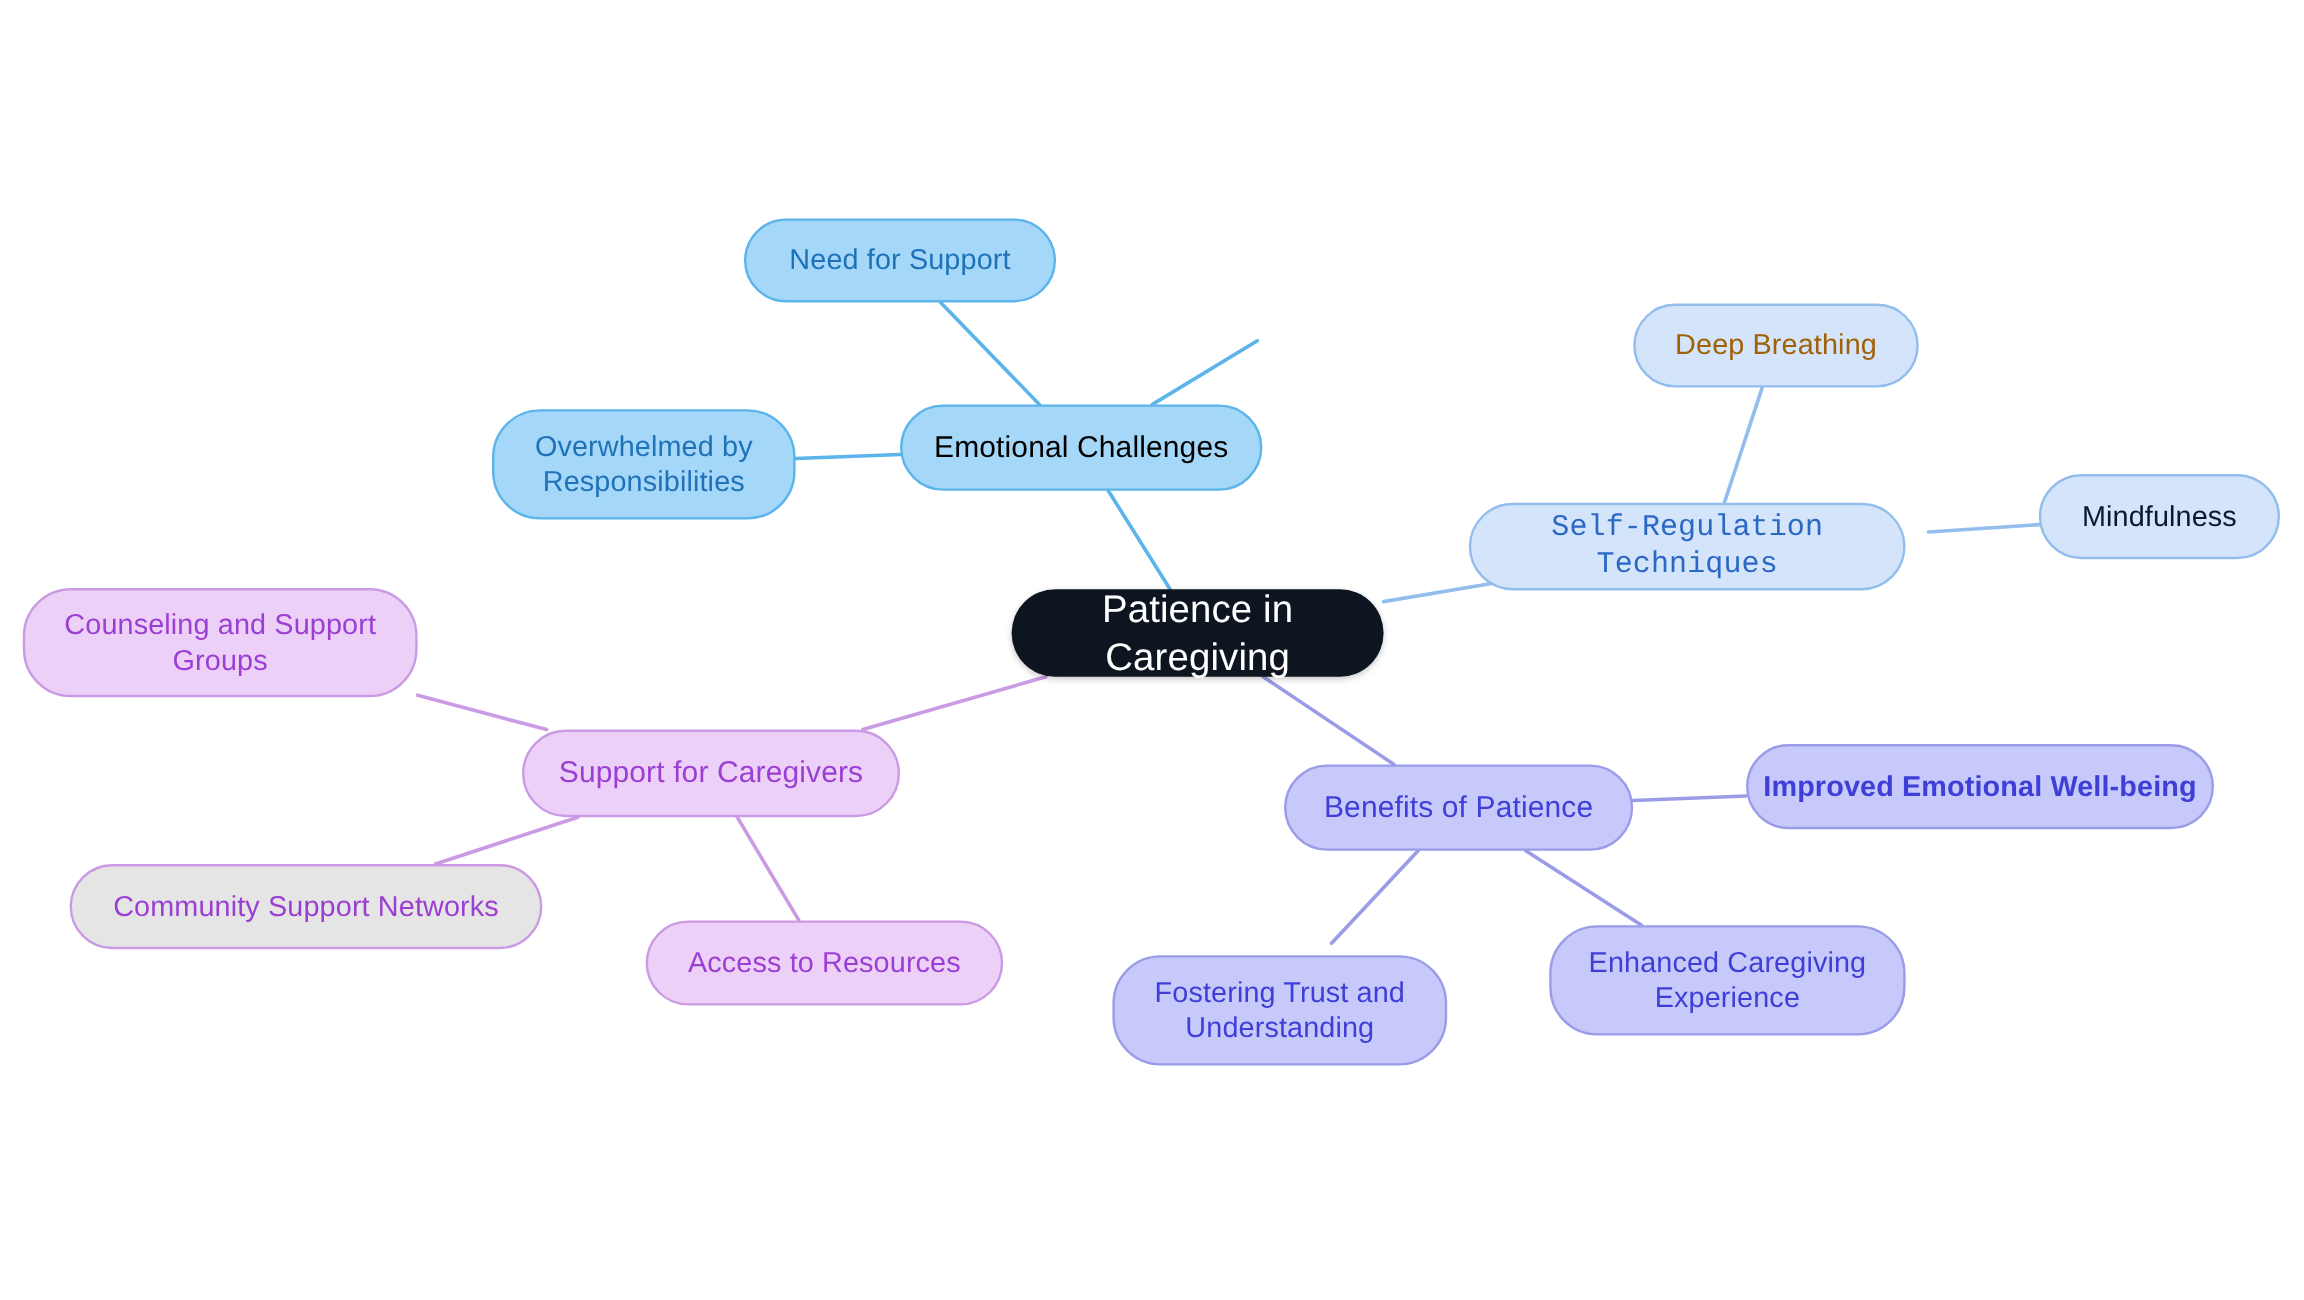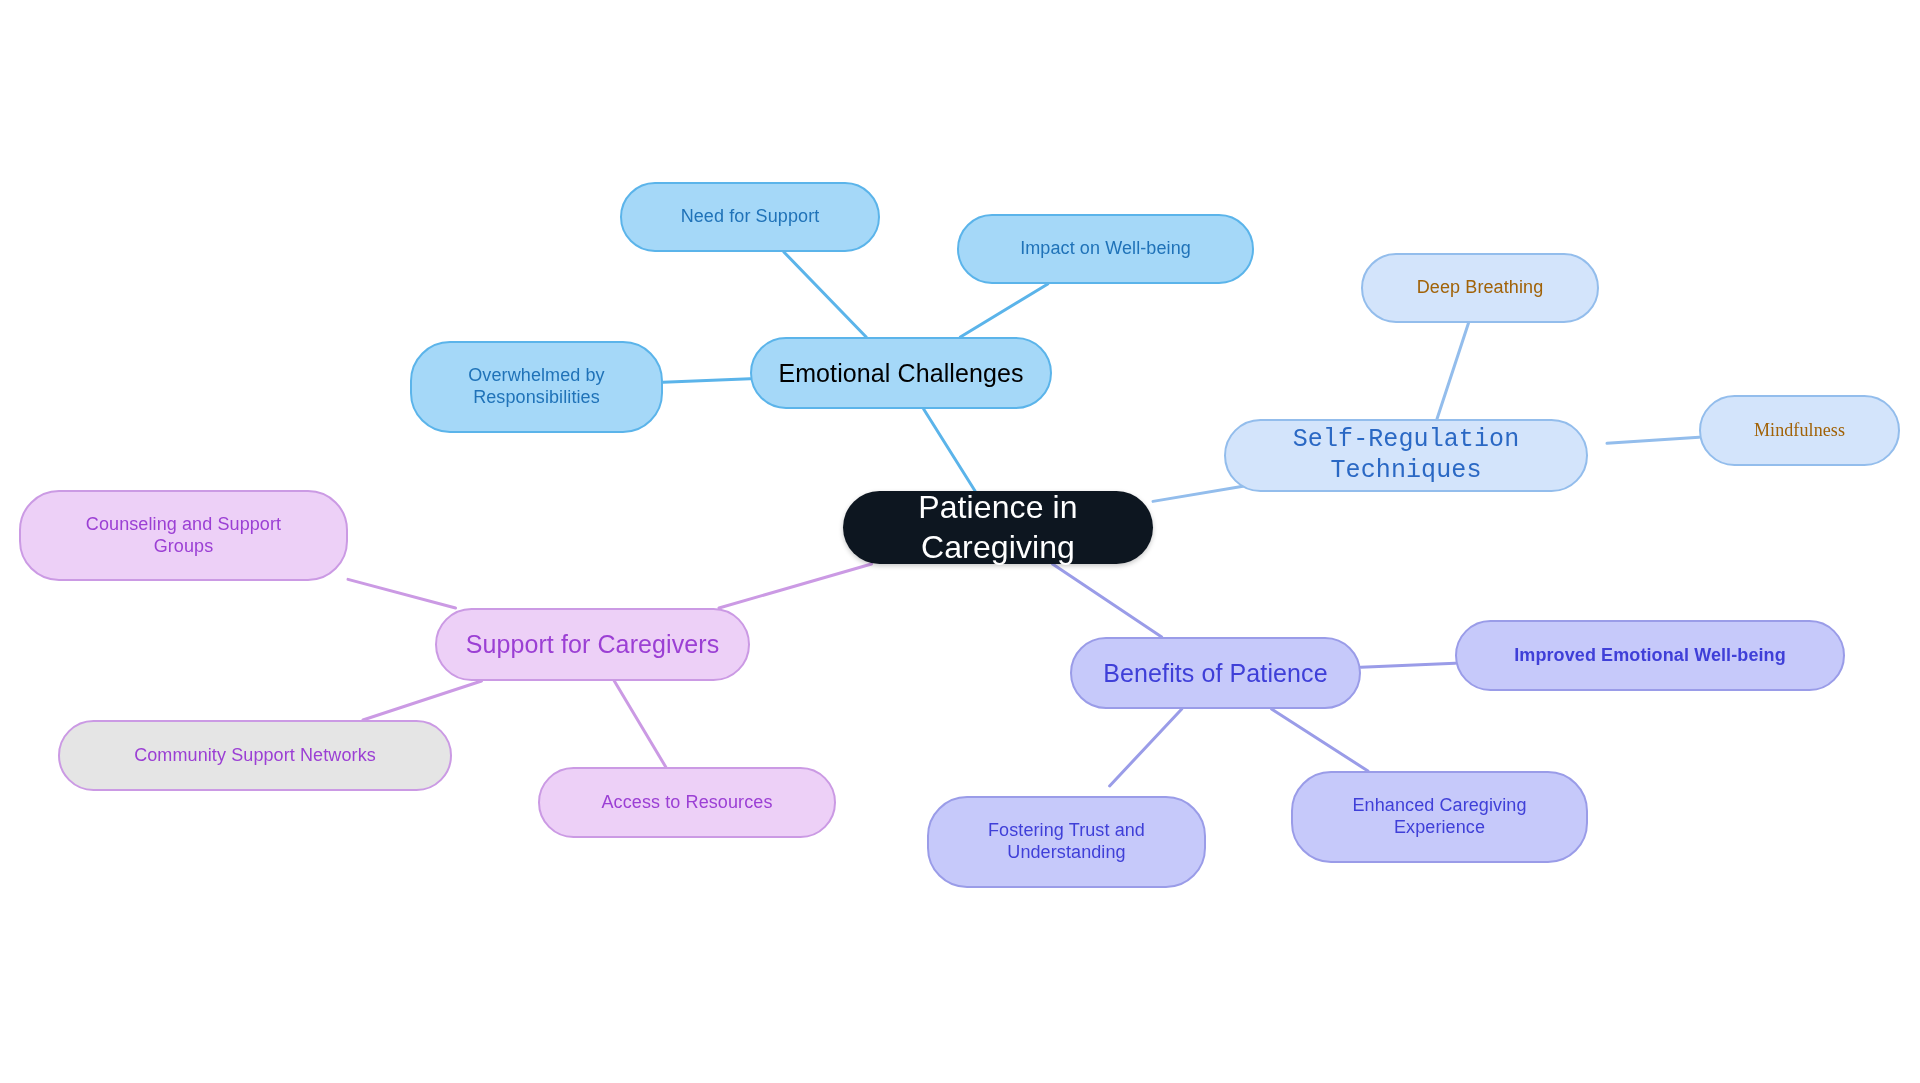--- a/index.html
+++ b/index.html
@@ -42,21 +42,21 @@
     border-width: 0;
     color: #ffffff;
     font-size: 32px;
     border-radius: 40px;
     box-shadow: 0 2px 5px rgba(0,0,0,0.22);
   }
   .node.branch {
     font-size: 25px;
   }
   .node.leaf {
-    font-size: 18px;
+    font-size: 24px;
   }
 </style>
 </head>
 <body>
 
 <div id="canvas" style="background: rgb(255, 255, 255);">
   <svg id="edges" viewBox="0 0 1920 1083">
       <line x1="975.084142394822" y1="491" x2="923.6019417475728" y2="409" stroke="#5bb4ea" stroke-width="3" stroke-linecap="round"></line>
       <line x1="866.1538461538462" y1="337" x2="783.8782051282051" y2="252" stroke="#5bb4ea" stroke-width="3" stroke-linecap="round"></line>
       <line x1="960.3709677419355" y1="337" x2="1047.7782258064517" y2="284" stroke="#5bb4ea" stroke-width="3" stroke-linecap="round"></line>
@@ -69,26 +69,25 @@
       <line x1="481.52027027027026" y1="681" x2="362.93918918918916" y2="720" stroke="#cb9ae4" stroke-width="3" stroke-linecap="round"></line>
       <line x1="614.3306962025316" y1="681" x2="665.7674050632911" y2="767" stroke="#cb9ae4" stroke-width="3" stroke-linecap="round"></line>
       <line x1="1052.5618556701031" y1="564" x2="1161.6855670103093" y2="637" stroke="#9a9ce8" stroke-width="3" stroke-linecap="round"></line>
       <line x1="1361" y1="667.1398158803222" x2="1455" y2="663.3538550057538" stroke="#9a9ce8" stroke-width="3" stroke-linecap="round"></line>
       <line x1="1181.7641509433963" y1="709" x2="1109.6069182389938" y2="786" stroke="#9a9ce8" stroke-width="3" stroke-linecap="round"></line>
       <line x1="1271.5" y1="709" x2="1367.9444444444443" y2="771" stroke="#9a9ce8" stroke-width="3" stroke-linecap="round"></line>
     </svg>
 <div class="node root" style="left: 843px; top: 491px; width: 310px; height: 73px; background: rgb(13, 22, 32); color: rgb(255, 255, 255); border-radius: 36.5px;">Patience in Caregiving</div>
     <div class="node branch" style="left: 750px; top: 337px; width: 302px; height: 72px; background: rgb(165, 216, 248); color: #000000; border-radius: 36px; border-color: rgb(91, 180, 234);">Emotional Challenges</div>
     <div class="node leaf" style="left: 620px; top: 182px; width: 260px; height: 70px; background: rgb(165, 216, 248); color: rgb(31, 114, 184); border-radius: 35px; border-color: rgb(91, 180, 234);">Need for Support</div>
-    <div class="node leaf" style="left: 957px; top: 214px; width: 297px; height: 70px; background: rgb(165, 216, 248); color: rgb(31, 114, 184); border-radius: 35px; border-color: rgb(91, 180, 234);">Impact on Well-being</div>
     <div class="node leaf" style="left: 410px; top: 341px; width: 253px; height: 92px; background: rgb(165, 216, 248); color: rgb(31, 114, 184); border-radius: 40px; border-color: rgb(91, 180, 234);">Overwhelmed by
 Responsibilities</div>
     <div class="node branch" style="left: 1224px; top: 419px; width: 364px; height: 73px; background: rgb(211, 228, 251); color: rgb(42, 104, 196); border-radius: 36.5px; border-color: rgb(147, 189, 236); font-family: Liberation Mono, monospace;">Self-Regulation Techniques</div>
     <div class="node leaf" style="left: 1361px; top: 253px; width: 238px; height: 70px; background: rgb(211, 228, 251); color: #a16207; border-radius: 35px; border-color: rgb(147, 189, 236);">Deep Breathing</div>
-    <div class="node leaf" style="left: 1699px; top: 395px; width: 201px; height: 71px; background: rgb(211, 228, 251); color: #a16207; border-radius: 35.5px; border-color: rgb(147, 189, 236); font-family: Liberation Serif, serif;">Mindfulness</div>
+    <div class="node leaf" style="left: 1699px; top: 395px; width: 201px; height: 71px; background: rgb(211, 228, 251); color: #0f172a; border-radius: 35.5px; border-color: rgb(147, 189, 236);">Mindfulness</div>
     <div class="node branch" style="left: 435px; top: 608px; width: 315px; height: 73px; background: rgb(237, 208, 247); color: rgb(155, 63, 212); border-radius: 36.5px; border-color: rgb(203, 154, 228);">Support for Caregivers</div>
     <div class="node leaf" style="left: 19px; top: 490px; width: 329px; height: 91px; background: rgb(237, 208, 247); color: rgb(155, 63, 212); border-radius: 40px; border-color: rgb(203, 154, 228);">Counseling and Support
 Groups</div>
     <div class="node leaf" style="left: 58px; top: 720px; width: 394px; height: 71px; background: #e5e5e5; color: rgb(155, 63, 212); border-radius: 35.5px; border-color: rgb(203, 154, 228);">Community Support Networks</div>
     <div class="node leaf" style="left: 538px; top: 767px; width: 298px; height: 71px; background: rgb(237, 208, 247); color: rgb(155, 63, 212); border-radius: 35.5px; border-color: rgb(203, 154, 228);">Access to Resources</div>
     <div class="node branch" style="left: 1070px; top: 637px; width: 291px; height: 72px; background: rgb(198, 201, 250); color: rgb(63, 63, 216); border-radius: 36px; border-color: rgb(154, 156, 232);">Benefits of Patience</div>
     <div class="node leaf" style="left: 1455px; top: 620px; width: 390px; height: 71px; background: rgb(198, 201, 250); color: rgb(63, 63, 216); border-radius: 35.5px; border-color: rgb(154, 156, 232); font-weight: bold;">Improved Emotional Well-being</div>
     <div class="node leaf" style="left: 927px; top: 796px; width: 279px; height: 92px; background: rgb(198, 201, 250); color: rgb(63, 63, 216); border-radius: 40px; border-color: rgb(154, 156, 232);">Fostering Trust and
 Understanding</div>
     <div class="node leaf" style="left: 1291px; top: 771px; width: 297px; height: 92px; background: rgb(198, 201, 250); color: rgb(63, 63, 216); border-radius: 40px; border-color: rgb(154, 156, 232);">Enhanced Caregiving

